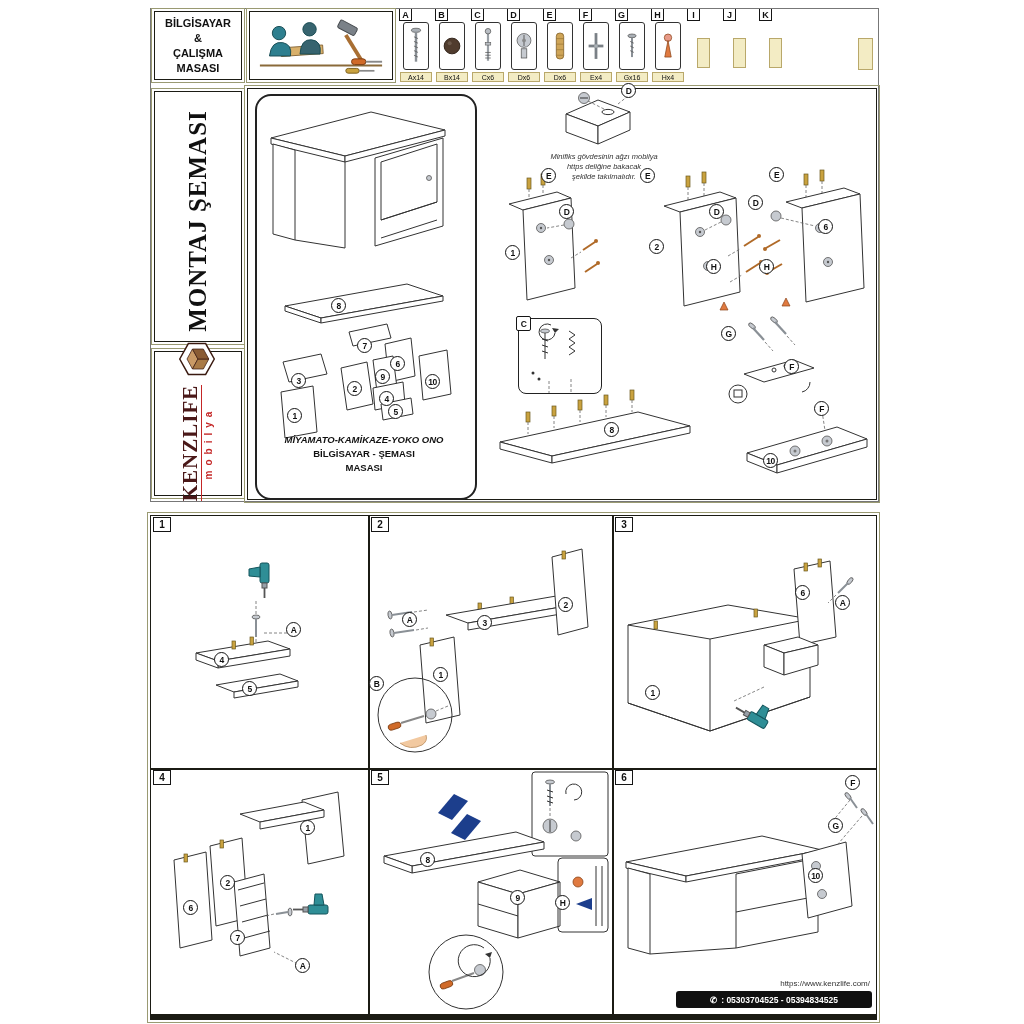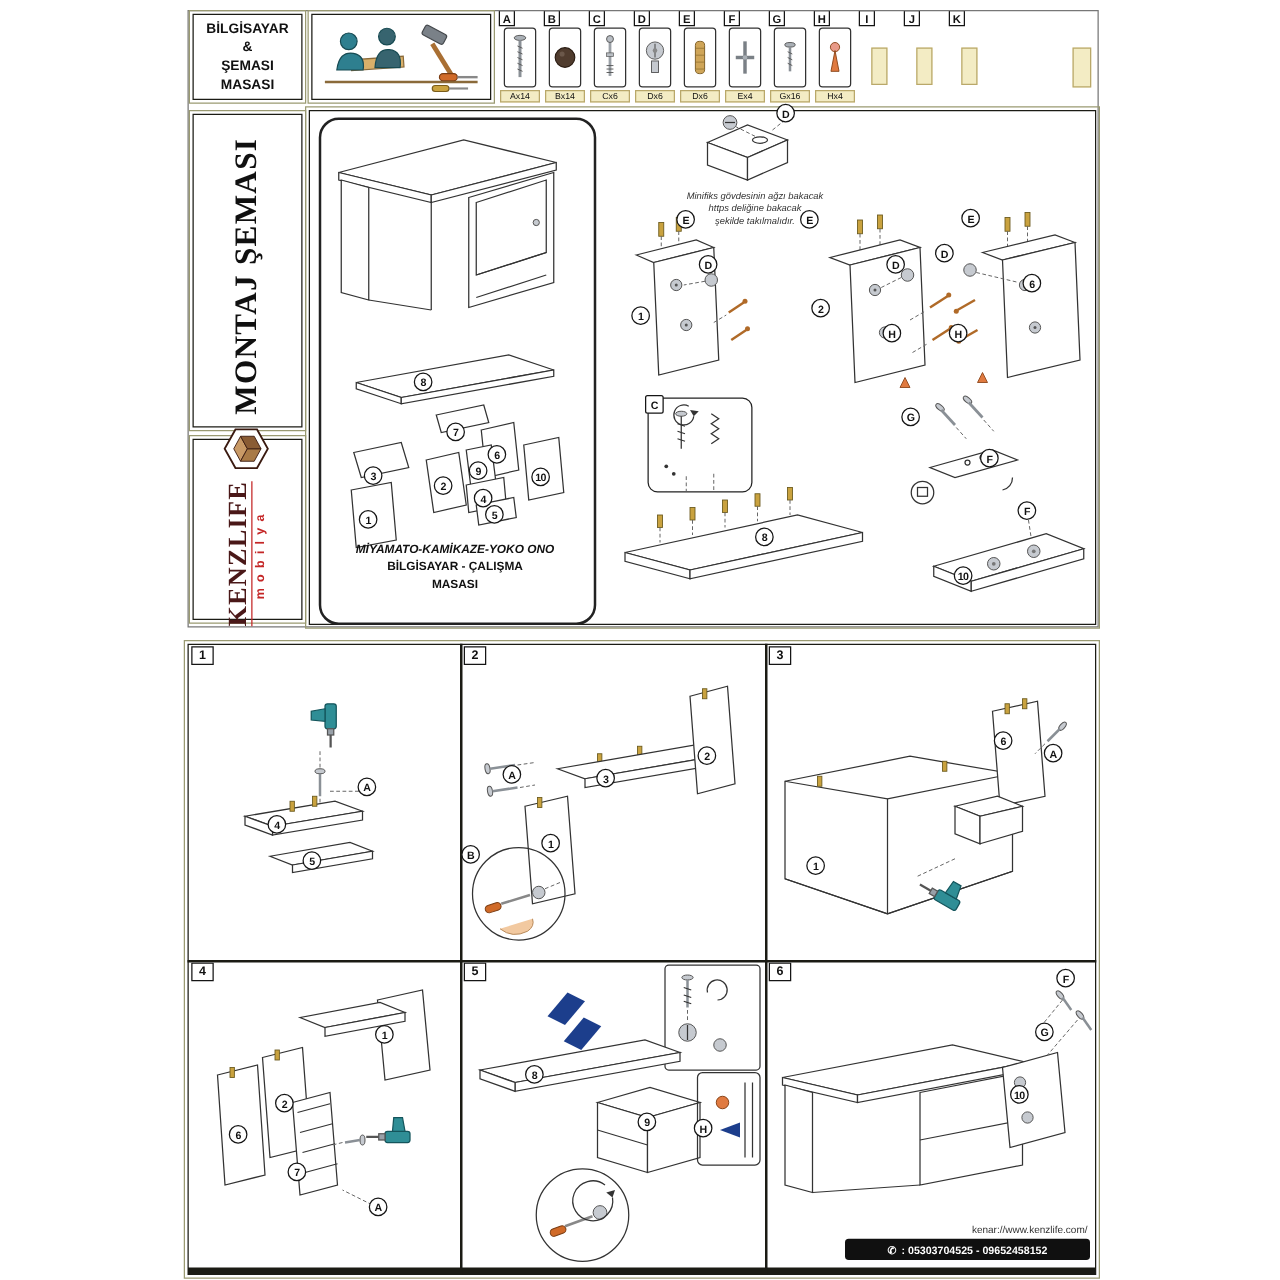--- a/index.html
+++ b/index.html
@@ -44,21 +44,21 @@
 </head>
 <body>
 
 <div id="page">
 
   <div class="abs" style="left:150px;top:8px;width:727px;height:492px;border:1px solid #777;z-index:1;"></div>
 
   <div class="abs dbl" style="left:154px;top:11px;width:88px;height:69px;display:flex;flex-direction:column;justify-content:center;z-index:2;">
     <div class="title-line">BİLGİSAYAR</div>
     <div class="title-line">&amp;</div>
-    <div class="title-line">ŞEMASI</div>
+    <div class="title-line">ÇALIŞMA</div>
     <div class="title-line">MASASI</div>
   </div>
 
   <div class="abs dbl" style="left:249px;top:11px;width:144px;height:69px;z-index:2;">
     <svg style="left:2px;top:2px;" width="138" height="63" viewBox="0 0 140 66">
       <line x1="6" y1="54" x2="134" y2="54" stroke="#8a6a3a" stroke-width="2"></line>
       <rect x="28" y="34" width="44" height="9" fill="#d9b06a" stroke="#8a6a3a" stroke-width="1" transform="rotate(-4 50 38)"></rect>
       <circle cx="26" cy="20" r="7" fill="#2e7f8f" stroke="#174a52"></circle>
       <path d="M16,44 q2,-16 14,-14 q10,2 8,14 z" fill="#2e7f8f" stroke="#174a52"></path>
       <circle cx="58" cy="16" r="7" fill="#37646f" stroke="#174a52"></circle>
@@ -222,34 +222,34 @@
     <polygon class="pnl" points="82,270 108,264 114,306 88,312"></polygon>
     <polygon class="pnl" points="126,246 152,240 156,278 130,284"></polygon>
     <polygon class="pnl" points="114,262 134,258 138,290 118,294"></polygon>
     <polygon class="pnl" points="114,290 144,284 146,306 116,312"></polygon>
     <polygon class="pnl" points="160,258 188,252 192,296 164,302"></polygon>
     <polygon class="pnl" points="122,306 152,300 154,316 124,322"></polygon>
     <polygon class="pnl" points="22,294 54,288 58,334 26,340"></polygon>
   </svg>
 
   <div class="prod-line" style="top:434px;font-style:italic;">MİYAMATO-KAMİKAZE-YOKO ONO</div>
-  <div class="prod-line" style="top:448px;">BİLGİSAYAR - ÇALIŞMA</div>
+  <div class="prod-line" style="top:448px;">BİLGİSAYAR - ŞEMASI</div>
   <div class="prod-line" style="top:462px;">MASASI</div>
 
   <svg style="left:558px;top:86px;" width="80" height="62" viewBox="0 0 80 62">
     <polygon class="pnl" points="8,28 40,14 72,26 40,40"></polygon>
     <polygon class="pnl" points="8,28 40,40 40,58 8,46"></polygon>
     <polygon class="pnl" points="40,40 72,26 72,44 40,58"></polygon>
     <ellipse class="ln" cx="50" cy="26" rx="6" ry="2.6"></ellipse>
     <circle class="gray" cx="26" cy="12" r="5.5"></circle>
     <line class="ln" x1="22" y1="12" x2="30" y2="12"></line>
     <path class="dsh" d="M30,15 L46,23 M60,18 L70,10"></path>
   </svg>
 
-  <div class="note-line" style="top:152px;">Minifiks gövdesinin ağzı bakacak</div>
+  <div class="note-line" style="top:152px;">Minifiks gövdesinin ağzı mobilya</div>
   <div class="note-line" style="top:162px;">https deliğine bakacak</div>
   <div class="note-line" style="top:172px;">şekilde takılmalıdır.</div>
 
   <svg style="left:483px;top:162px;" width="120" height="150" viewBox="0 0 120 150">
     <rect class="brass" x="44" y="16" width="4" height="11"></rect>
       <rect class="brass" x="58" y="12" width="4" height="11"></rect>
     <path class="dsh" d="M46,27 v14 M60,23 v16"></path>
     <polygon class="pnl" points="26,42 74,30 88,36 40,48"></polygon>
     <polygon class="pnl" points="40,48 88,36 92,126 44,138"></polygon>
     <circle class="gray" cx="58" cy="66" r="4.5"></circle>
@@ -494,24 +494,24 @@
     <polygon class="pnl" points="188,84 232,72 238,136 194,148"></polygon>
     <circle class="gray" cx="202" cy="96" r="4.5"></circle>
       <circle class="gray" cx="208" cy="124" r="4.5"></circle>
     <path class="dsh" d="M236,30 l-18,22 M248,46 l-24,28"></path>
     <ellipse class="gray" cx="234" cy="26" rx="4" ry="2" transform="rotate(50 234 26)"></ellipse>
     <line x1="236" y1="28" x2="243" y2="38" stroke="#8a9096" stroke-width="2"></line>
     <ellipse class="gray" cx="250" cy="42" rx="4" ry="2" transform="rotate(50 250 42)"></ellipse>
     <line x1="252" y1="44" x2="259" y2="54" stroke="#8a9096" stroke-width="2"></line>
   </svg>
 
-  <div class="footer-url">kenar://www.kenzlife.com/</div>
+  <div class="footer-url">https://www.kenzlife.com/</div>
   <div class="footer-bar">
     <span>✆</span>
-    <span>: 05303704525 - 09652458152</span>
+    <span>: 05303704525 - 05394834525</span>
   </div>
 
   <div class="co" style="left:331px;top:298px;">8</div>
   <div class="co" style="left:291px;top:373px;">3</div>
   <div class="co" style="left:357px;top:338px;">7</div>
   <div class="co" style="left:347px;top:381px;">2</div>
   <div class="co" style="left:390px;top:356px;">6</div>
   <div class="co" style="left:375px;top:369px;">9</div>
   <div class="co" style="left:379px;top:391px;">4</div>
   <div class="co" style="left:425px;top:374px;">10</div>

